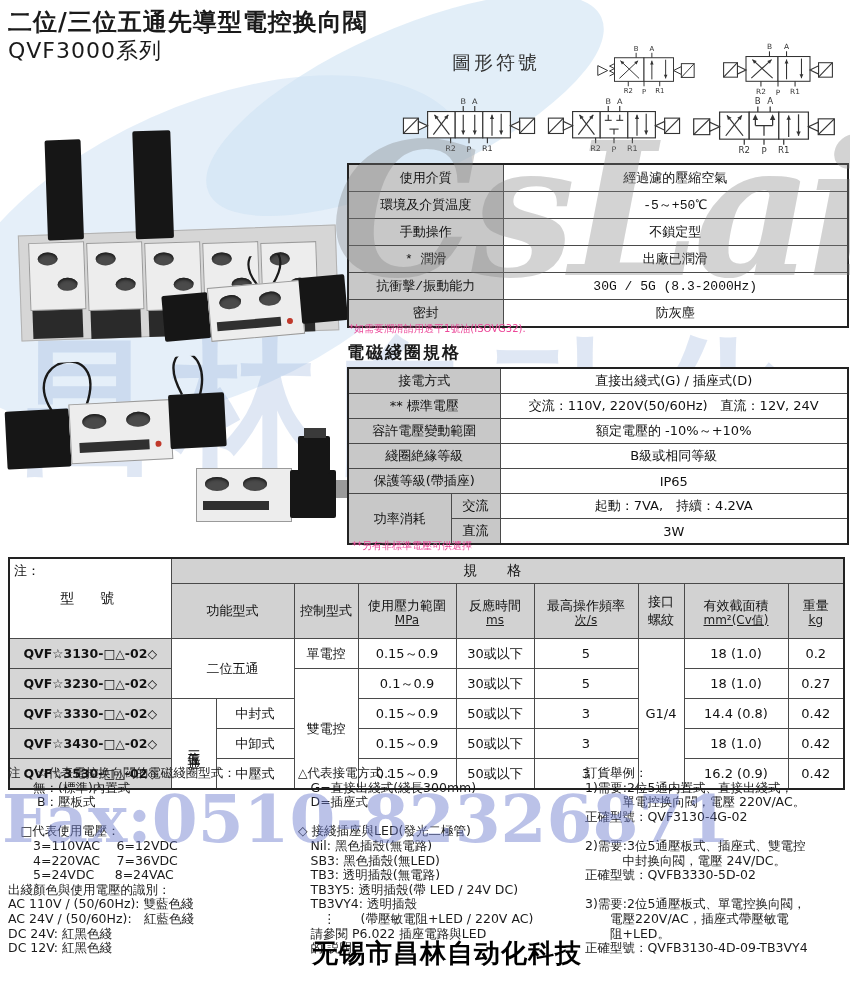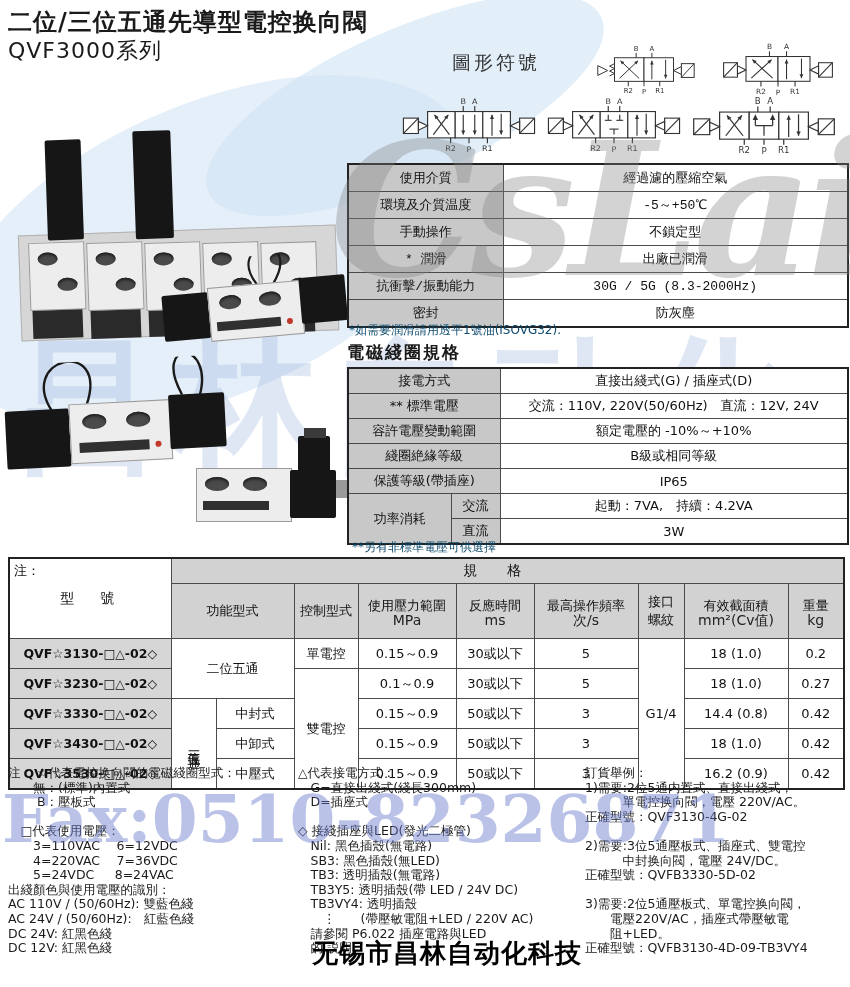--- a/index.html
+++ b/index.html
@@ -39,40 +39,40 @@
   .pstripe{background:#303030;}
   .pdot{background:#c0392b;border-radius:50%;width:6px;height:6px;}
   .pcap{background:#3a3a3a;}
   .wiresvg{position:absolute;left:0;top:0;}
 
   
   table{border-collapse:collapse;table-layout:fixed;background:#fff;}
   td{border:1px solid #4a4a4a;font-size:13px;text-align:center;vertical-align:middle;
      padding:0 2px;overflow:hidden;color:#111;}
   .lbl{background:#c8c8c8;}
-  .ftnote{position:absolute;font-size:12px;color:#0c4a6e;z-index:2;}
+  .ftnote{position:absolute;font-size:10px;color:#ec4899;z-index:2;}
 
   .media-table{left:347px;top:163px;z-index:2;border:2px solid #222;font-family:Liberation Mono, monospace;}
   .media-table td{height:26px;}
 
   .coil-title{left:347px;top:341px;font-size:17px;font-weight:600;letter-spacing:2px;z-index:2;}
   .coil-table{left:347px;top:367px;z-index:2;border:2px solid #222;}
   .coil-table td{height:24px;}
 
   .spec-table{left:8px;top:557px;z-index:2;border:2px solid #222;}
   .spec-table td{height:29px;}
   .spec-table td.hd{background:#d2d2d2;}
   .spec-table td.model{background:#d6d6d6;font-weight:600;font-size:12.5px;}
   .spec-table .corner{position:relative;background:#fff;}
   .spec-table .cnote{position:absolute;left:4px;top:3px;font-size:13px;}
   .spec-table .clabel{font-size:14px;letter-spacing:6px;}
   .spec-table tr.h1 td{height:24px;}
   .spec-table tr.h2 td{height:54px;}
   .ghead{letter-spacing:30px;background:#d2d2d2;font-size:14px;}
-  .unit{font-size:14px;color:#222;line-height:10px;}
+  .unit{font-size:12px;color:#222;line-height:10px;text-decoration:underline;}
   .vert{writing-mode:vertical-lr;letter-spacing:2px;font-size:13px;padding:2px 0;}
 
   
   .ncol{position:absolute;z-index:2;font-size:12.5px;line-height:14.6px;color:#1a1a1a;}
   .nline{min-height:14.6px;white-space:pre-wrap;}
   .ncol1{left:8px;top:766px;width:288px;}
   .ncol2{left:298px;top:766px;width:282px;}
   .ncol3{left:585px;top:766px;width:262px;}
 </style>
 </head>

